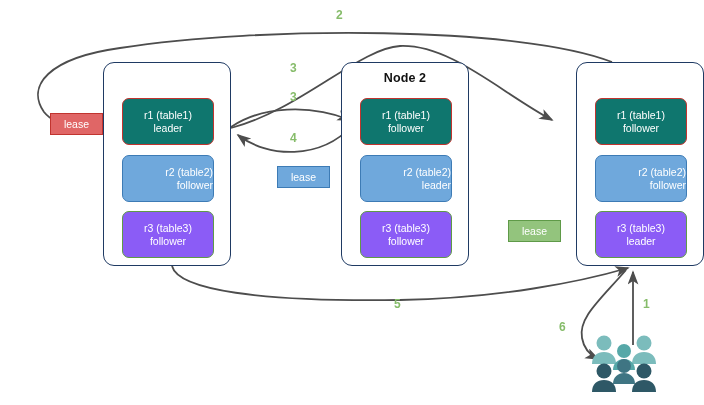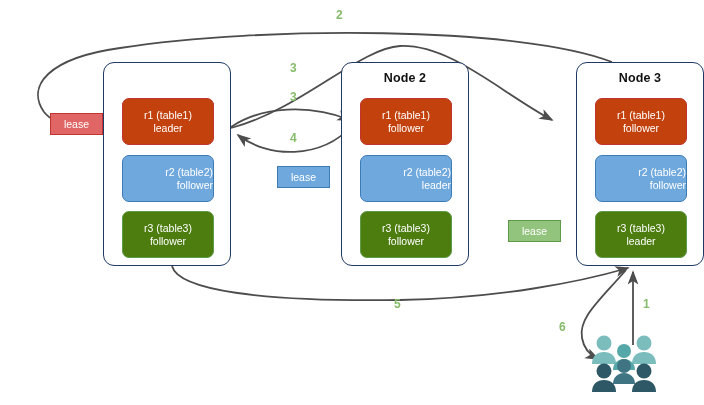--- a/index.html
+++ b/index.html
@@ -50,23 +50,23 @@
     display: flex;
     flex-direction: column;
     align-items: center;
     justify-content: center;
     color: #ffffff;
     font-size: 10.5px;
     line-height: 13px;
     text-align: center;
   }
   .replica .rl1, .replica .rl2 { display: block; }
-  .replica.red   { background: #c2410c; border: 1.5px solid #c1342f; }
+  .replica.red   { background: #0f766e; border: 1.5px solid #c1342f; }
   .replica.blue  { background: #6fa8dc; border: 1.5px solid #3d7bb5; align-items: flex-end; }
-  .replica.green { background: #4d7c0f; border: 1.5px solid #5f9a48; }
+  .replica.green { background: #8b5cf6; border: 1.5px solid #5f9a48; }
 
   .lease {
     position: absolute;
     box-sizing: border-box;
     border-radius: 0;
     display: flex;
     align-items: center;
     justify-content: center;
     color: #ffffff;
     font-size: 10.5px;
@@ -138,21 +138,20 @@
       <span class="rl1">r2 (table2)</span>
       <span class="rl2">leader</span>
     </div>
     <div class="replica green" style="left:18px; top:148px; width:92px; height:47px;">
       <span class="rl1">r3 (table3)</span>
       <span class="rl2">follower</span>
     </div>
   </div>
 
   <div class="node-box" style="left:576px; top:62px; width:128px; height:204px;">
-    <div class="node-title">Node 3</div>
     <div class="replica red" style="left:18px; top:35px; width:92px; height:47px;">
       <span class="rl1">r1 (table1)</span>
       <span class="rl2">follower</span>
     </div>
     <div class="replica blue" style="left:18px; top:92px; width:92px; height:47px;">
       <span class="rl1">r2 (table2)</span>
       <span class="rl2">follower</span>
     </div>
     <div class="replica green" style="left:18px; top:148px; width:92px; height:47px;">
       <span class="rl1">r3 (table3)</span>

